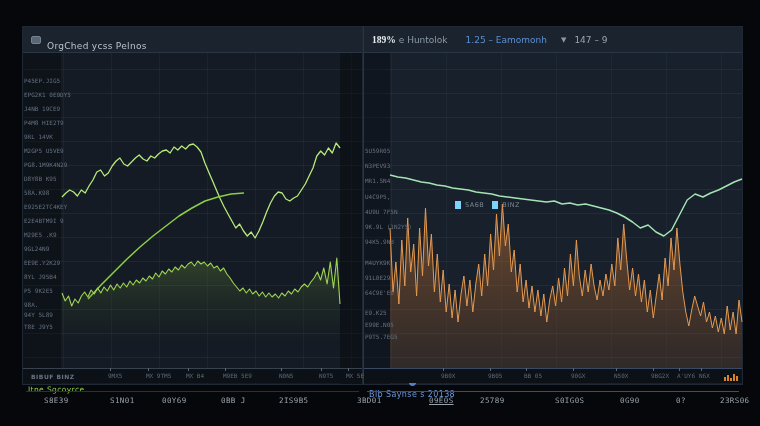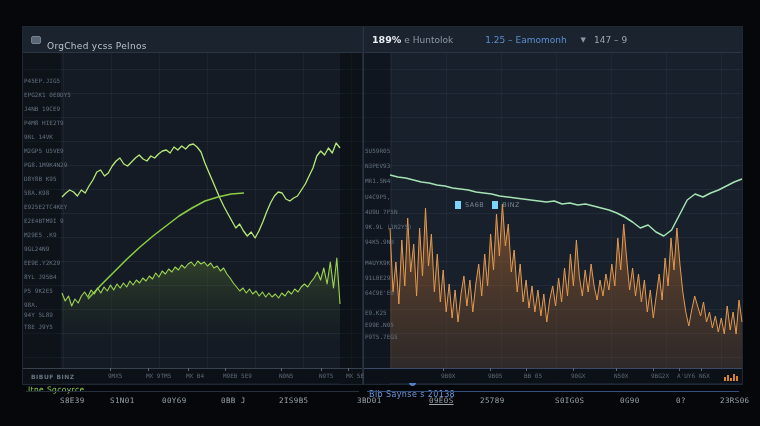--- a/index.html
+++ b/index.html
@@ -28,23 +28,23 @@
 
   .ycol { position:absolute; top:0; bottom:0; left:0; background:rgba(6,9,14,0.42); }
   .panel-left  .ycol { width:38px; }
   .panel-right .ycol { width:26px; }
   .spacer-right { position:absolute; top:0; bottom:0; right:0; width:22px; background:rgba(5,8,12,0.45); }
 
   .win-icon { width:10px; height:8px; background:#5a6673; border-radius:2px;
               border:1px solid #76828f; flex:0 0 auto; }
   .panel-title { font-size:9px; color:#b9c3cd; letter-spacing:0.3px;margin-top:12px; }
 
-  .hdr-val  { font-size:9.5px; font-weight:bold; color:#e9eef3; }
+  .hdr-val  { font-size:9.5px; font-weight:bold; color:#e9eef3;font-family:Liberation Serif, serif; }
   .hdr-name { font-size:9px; color:#8d99a6; margin-left:-3px; }
-  .hdr-stat1{ font-size:9px; color:#5b8fd4; margin-left:26px; }
+  .hdr-stat1{ font-size:9px; color:#5b8fd4; margin-left:12px; }
   .hdr-caret{ font-size:7px; color:#8d99a6; margin-left:8px; }
   .hdr-stat2{ font-size:9px; color:#9aa5b1; margin-left:2px; }
 
   .ylab { position:absolute; font-family:"DejaVu Sans Mono",monospace; font-size:6px;
           line-height:7px; color:#64707e; white-space:nowrap; z-index:5; }
   .xlab { position:absolute; top:396px; font-family:"DejaVu Sans Mono",monospace;
           font-size:7.5px; color:#9aa3ad; letter-spacing:0.4px; z-index:5; }
 
   #chart-svg { position:absolute; left:0; top:0; width:760px; height:426px;
                z-index:3; pointer-events:none; }
@@ -185,21 +185,21 @@
       <span class="ylab" style="left: 365px; top: 223px;">9K.9L (1N2Y5)</span>
       <span class="ylab" style="left: 365px; top: 238px;">94K5.9NB</span>
       <span class="ylab" style="left: 365px; top: 259px;">M4UYK9K</span>
       <span class="ylab" style="left: 365px; top: 274px;">91L0E29</span>
       <span class="ylab" style="left: 365px; top: 289px;">64C9E'E0</span>
       <span class="ylab" style="left: 365px; top: 309px;">E9.K25</span>
       <span class="ylab" style="left: 365px; top: 321px;">E99E.N05</span>
       <span class="ylab" style="left: 365px; top: 333px;">P9T5.7EG5</span>
     </div>
   <div id="xlabels">
-      <span class="xlab" style="left: 60px;">S8E39</span>
+      <span class="xlab" style="left: 44px;">S8E39</span>
       <span class="xlab" style="left: 110px;">S1N01</span>
       <span class="xlab" style="left: 162px;">00Y69</span>
       <span class="xlab" style="left: 221px;">0BB J</span>
       <span class="xlab" style="left: 279px;">2IS9B5</span>
       <span class="xlab" style="left: 357px;">3BD01</span>
       <span class="xlab" style="left: 429px; text-decoration: underline;">09E0S</span>
       <span class="xlab" style="left: 480px;">25789</span>
       <span class="xlab" style="left: 555px;">S0IG0S</span>
       <span class="xlab" style="left: 620px;">0G90</span>
       <span class="xlab" style="left: 676px;">0?</span>

